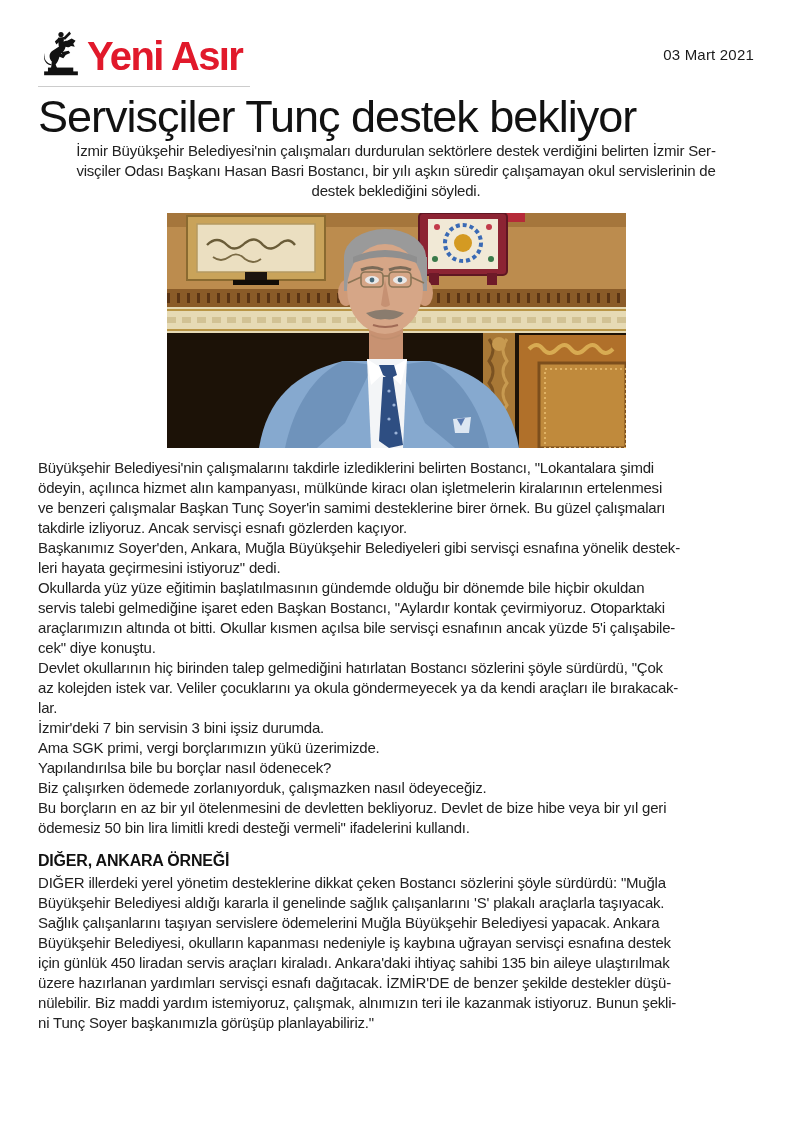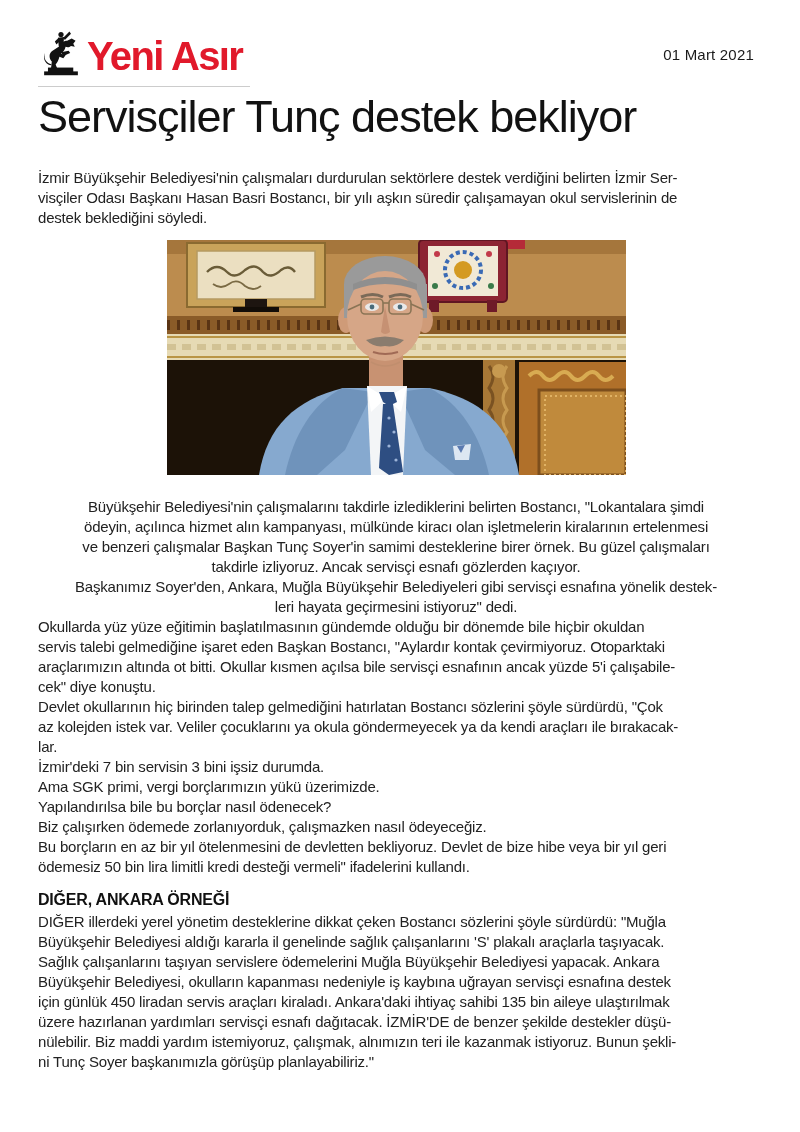--- a/index.html
+++ b/index.html
@@ -20,22 +20,22 @@
   .date{font-size:15px;color:#1a1a1a;margin-top:18px;letter-spacing:0.2px;}
   .logo-divider{width:212px;height:1px;background:#cccccc;margin-top:8px;}
 
   
   .headline{font-size:45px;font-weight:400;color:#121212;letter-spacing:-1px;
             line-height:48px;margin:6px 0 0 0;white-space:nowrap;}
 
   
   .bodytext{font-size:15px;line-height:20px;letter-spacing:-0.2px;color:#222222;
             white-space:pre;margin:0;}
-  .intro{margin-top:27px;}
-  .after-photo{margin-top:22px;text-align:center;}
+  .intro{margin-top:0;text-align:center;}
+  .after-photo{margin-top:10px;}
   .section-heading{font-size:16px;font-weight:bold;color:#111111;letter-spacing:-0.2px;
                    line-height:20px;margin:11px 0 2px 0;}
   .section-heading.second{margin-top:13px;}
 
   
   .photo-wrap{width:459px;height:235px;margin:12px auto 0 auto;overflow:hidden;}
   .photo-wrap svg{display:block;}
 </style>
 </head>
 <body>
@@ -67,21 +67,21 @@
           <path d="M30,30 L40,28 L42,31 L33,35 Z"></path>
 
           <circle cx="30" cy="7" r="3.4"></circle>
           <path d="M26,11 L34,10 L33,22 L27,22 Z"></path>
           <path d="M33,11 L41,3 L43,6 L35,14 Z"></path>
           <path d="M27,11 L22,16 L24,20 L29,15 Z"></path>
         </g>
       </svg>
       <div class="brand">Yeni Asır</div>
     </div>
-    <div class="date">01 Mart 2021</div>
+    <div class="date">03 Mart 2021</div>
   </div>
   <div class="logo-divider"></div>
 
   <h1 class="headline">Servisçiler Tunç destek bekliyor</h1>
 
   <p class="bodytext intro">İzmir Büyükşehir Belediyesi'nin çalışmaları durdurulan sektörlere destek verdiğini belirten İzmir Ser-
 visçiler Odası Başkanı Hasan Basri Bostancı, bir yılı aşkın süredir çalışamayan okul servislerinin de
 destek beklediğini söyledi.</p>
 
   <div class="photo-wrap">

